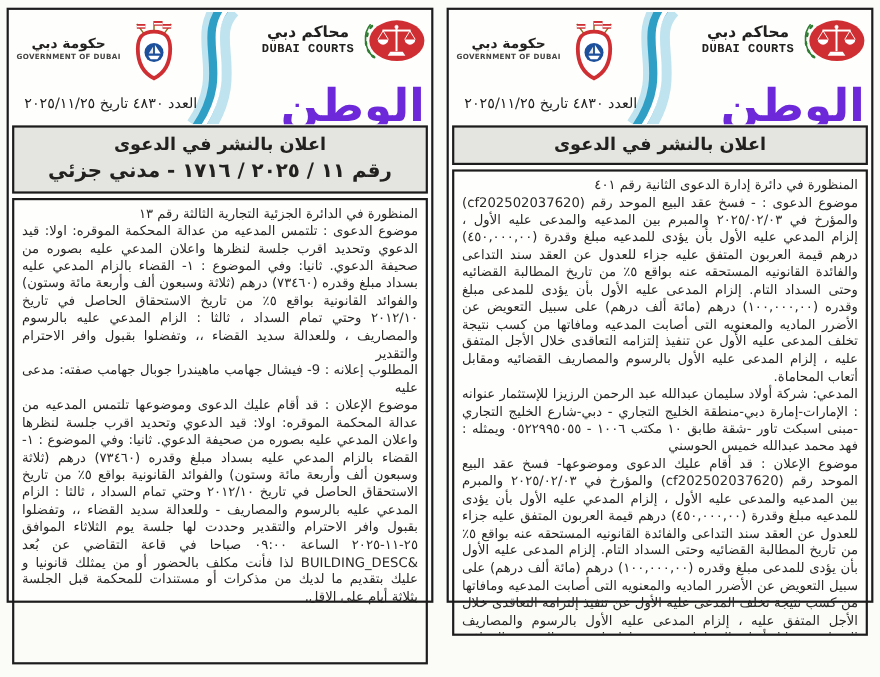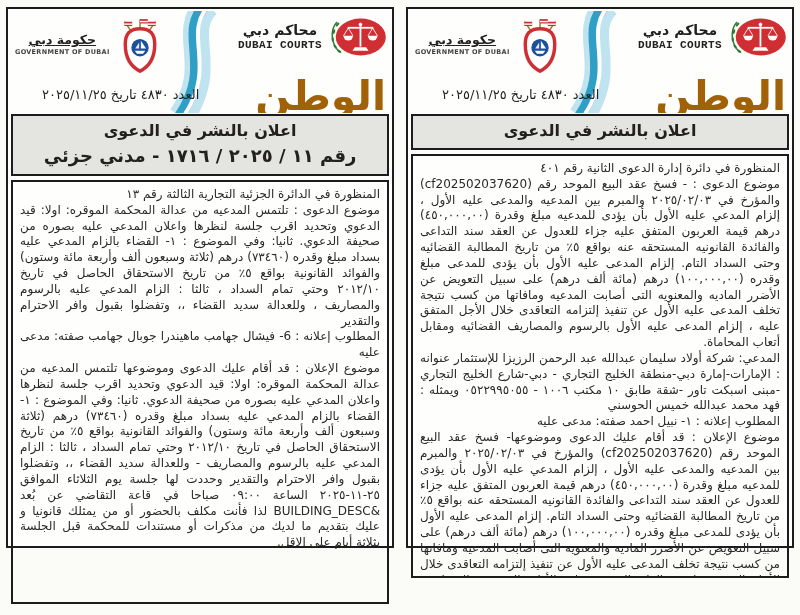--- a/index.html
+++ b/index.html
@@ -15,25 +15,25 @@
     border:2px solid #1c1c1c;background:#fefefc;padding:2px;
   }
   
   .n-header{position:relative;height:102px;overflow:hidden;}
   .courts{position:absolute;top:6px;right:3px;display:flex;align-items:center;gap:3px;}
   .courts .txt{text-align:center;line-height:1.1;}
   .courts .ar{font-size:14px;font-weight:bold;letter-spacing:1px;}
   .courts .en{font-size:11px;font-weight:bold;direction:ltr;letter-spacing:.4px;font-family:Liberation Mono, monospace;}
   .govt{position:absolute;top:5px;left:5px;display:flex;align-items:flex-start;gap:4px;}
   .govt .txt{margin-top:16px;text-align:center;line-height:1.25;}
-  .govt .ar{font-size:12.5px;font-weight:bold;letter-spacing:2px;text-decoration:underline;}
+  .govt .ar{font-size:12.5px;font-weight:bold;letter-spacing:2px;}
   .govt .en{font-size:6.5px;font-weight:bold;direction:ltr;letter-spacing:.3px;color:#444;}
   .wave{position:absolute;top:-2px;left:50%;transform:translateX(-62%);}
-  .masthead{position:absolute;bottom:-4px;right:4px;font-size:41px;font-weight:bold;line-height:1;color:#a16207;}
-  .issue{position:absolute;bottom:11px;left:32px;font-size:13px;color:#1f1f1f;}
+  .masthead{position:absolute;bottom:-4px;right:4px;font-size:41px;font-weight:bold;line-height:1;color:#6d28d9;}
+  .issue{position:absolute;bottom:11px;left:12px;font-size:13px;color:#1f1f1f;}
   
   .n-title{
     border:2px solid #1c1c1c;background:#e4e4e0;
     text-align:center;margin:1px 1px 4px;padding:5px 4px 8px;
   }
   .n-title .t1{font-size:16px;font-weight:bold;}
   .n-title .t2{font-size:18px;font-weight:bold;margin-top:5px;}
   
   .n-body{
     border:2px solid #1c1c1c;margin:0 1px;box-sizing:border-box;
@@ -110,21 +110,20 @@
       <div class="masthead">الوطن</div>
       <div class="issue">العدد ٤٨٣٠ تاريخ ٢٠٢٥/١١/٢٥</div>
     </div>
     <div class="n-title">
       <div class="t1">اعلان بالنشر في الدعوى</div>
     </div>
     <div class="n-body">
       <p>المنظورة في دائرة إدارة الدعوى الثانية رقم ٤٠١</p>
       <p>موضوع الدعوى : - فسخ عقد البيع الموحد رقم (cf202502037620) والمؤرخ في ٢٠٢٥/٠٢/٠٣ والمبرم بين المدعيه والمدعى عليه الأول ، إلزام المدعي عليه الأول بأن يؤدى للمدعيه مبلغ وقدرة (٤٥٠,٠٠٠,٠٠) درهم قيمة العربون المتفق عليه جزاء للعدول عن العقد سند التداعى والفائدة القانونيه المستحقه عنه بواقع ٥٪ من تاريخ المطالبة القضائيه وحتى السداد التام. إلزام المدعى عليه الأول بأن يؤدى للمدعى مبلغ وقدره (١٠٠,٠٠٠,٠٠) درهم (مائة ألف درهم) على سبيل التعويض عن الأضرر الماديه والمعنويه التى أصابت المدعيه ومافاتها من كسب نتيجة تخلف المدعى عليه الأول عن تنفيذ إلتزامه التعاقدى خلال الأجل المتفق عليه ، إلزام المدعى عليه الأول بالرسوم والمصاريف القضائيه ومقابل أتعاب المحاماة.</p>
       <p>المدعي: شركة أولاد سليمان عبدالله عبد الرحمن الرزيزا للإستثمار عنوانه : الإمارات-إمارة دبي-منطقة الخليج التجاري - دبي-شارع الخليج التجاري -مبنى اسبكت تاور -شقة طابق ١٠ مكتب ١٠٠٦ - ٠٥٢٢٩٩٥٠٥٥ ويمثله : فهد محمد عبدالله خميس الحوسني</p>
-      <p>المطلوب إعلانه : ١- نبيل احمد صفته: مدعى عليه</p>
       <p>موضوع الإعلان : قد أقام عليك الدعوى وموضوعها- فسخ عقد البيع الموحد رقم (cf202502037620) والمؤرخ في ٢٠٢٥/٠٢/٠٣ والمبرم بين المدعيه والمدعى عليه الأول ، إلزام المدعي عليه الأول بأن يؤدى للمدعيه مبلغ وقدرة (٤٥٠,٠٠٠,٠٠) درهم قيمة العربون المتفق عليه جزاء للعدول عن العقد سند التداعى والفائدة القانونيه المستحقه عنه بواقع ٥٪ من تاريخ المطالبة القضائيه وحتى السداد التام. إلزام المدعى عليه الأول بأن يؤدى للمدعى مبلغ وقدره (١٠٠,٠٠٠,٠٠) درهم (مائة ألف درهم) على سبيل التعويض عن الأضرر الماديه والمعنويه التى أصابت المدعيه ومافاتها من كسب نتيجة تخلف المدعى عليه الأول عن تنفيذ إلتزامه التعاقدى خلال الأجل المتفق عليه ، إلزام المدعى عليه الأول بالرسوم والمصاريف القضائيه ومقابل أتعاب المحاماة. وحددت لها جلسة يوم الخميس الموافق ٢٧-١١-٢٠٢٥ الساعة ٠٩:٠٠ صباحا في قاعة التقاضي عن بُعد &amp;BUILDING_DESC لذا فأنت مكلف بالحضور أو من يمثلك قانونيا و عليك بتقديم ما لديك من مذكرات أو مستندات للمحكمة قبل الجلسة بثلاثة أيام على الاقل.</p>
     </div>
   </article>
 
   <article class="notice">
     <div class="n-header">
       <div class="courts">
         <svg width="62" height="40" viewBox="0 0 104 66">
           <ellipse cx="60" cy="33" rx="42" ry="31" fill="#cf2e33"></ellipse>
           <g fill="#fff" stroke="#fff">
@@ -185,18 +184,18 @@
       <div class="masthead">الوطن</div>
       <div class="issue">العدد ٤٨٣٠ تاريخ ٢٠٢٥/١١/٢٥</div>
     </div>
     <div class="n-title">
       <div class="t1">اعلان بالنشر في الدعوى</div>
       <div class="t2">رقم ١١ / ٢٠٢٥ / ١٧١٦ - مدني جزئي</div>
     </div>
     <div class="n-body">
       <p>المنظورة في الدائرة الجزئية التجارية الثالثة رقم ١٣</p>
       <p>موضوع الدعوى : تلتمس المدعيه من عدالة المحكمة الموقره: اولا: قيد الدعوي وتحديد اقرب جلسة لنظرها واعلان المدعي عليه بصوره من صحيفة الدعوي. ثانيا: وفي الموضوع : ١- القضاء بالزام المدعي عليه بسداد مبلغ وقدره (٧٣٤٦٠) درهم (ثلاثة وسبعون ألف وأربعة مائة وستون) والفوائد القانونية بواقع ٥٪ من تاريخ الاستحقاق الحاصل في تاريخ ٢٠١٢/١٠ وحتي تمام السداد ، ثالثا : الزام المدعي عليه بالرسوم والمصاريف ، وللعدالة سديد القضاء ،، وتفضلوا بقبول وافر الاحترام والتقدير</p>
-      <p>المطلوب إعلانه : 6- فيشال جهامب ماهيندرا جوبال جهامب صفته: مدعى عليه</p>
+      <p>المطلوب إعلانه : 9- فيشال جهامب ماهيندرا جوبال جهامب صفته: مدعى عليه</p>
       <p>موضوع الإعلان : قد أقام عليك الدعوى وموضوعها تلتمس المدعيه من عدالة المحكمة الموقره: اولا: قيد الدعوي وتحديد اقرب جلسة لنظرها واعلان المدعي عليه بصوره من صحيفة الدعوي. ثانيا: وفي الموضوع : ١- القضاء بالزام المدعي عليه بسداد مبلغ وقدره (٧٣٤٦٠) درهم (ثلاثة وسبعون ألف وأربعة مائة وستون) والفوائد القانونية بواقع ٥٪ من تاريخ الاستحقاق الحاصل في تاريخ ٢٠١٢/١٠ وحتي تمام السداد ، ثالثا : الزام المدعي عليه بالرسوم والمصاريف - وللعدالة سديد القضاء ،، وتفضلوا بقبول وافر الاحترام والتقدير وحددت لها جلسة يوم الثلاثاء الموافق ٢٥-١١-٢٠٢٥ الساعة ٠٩:٠٠ صباحا في قاعة التقاضي عن بُعد &amp;BUILDING_DESC لذا فأنت مكلف بالحضور أو من يمثلك قانونيا و عليك بتقديم ما لديك من مذكرات أو مستندات للمحكمة قبل الجلسة بثلاثة أيام على الاقل.</p>
     </div>
   </article>
 
 </div>
 
 </body></html>

